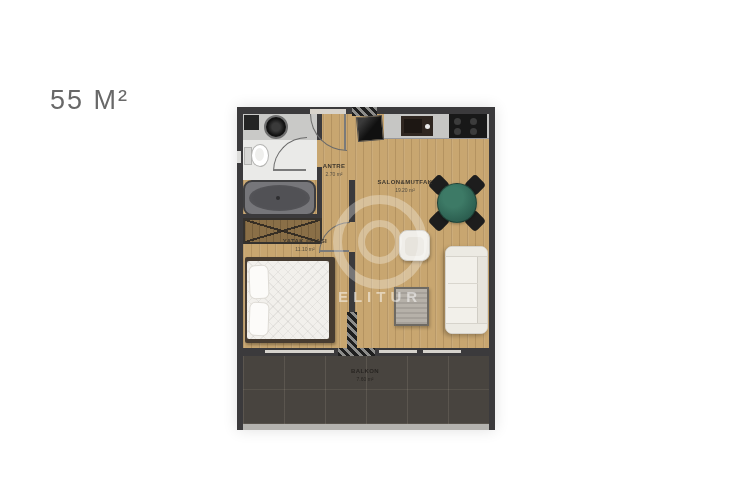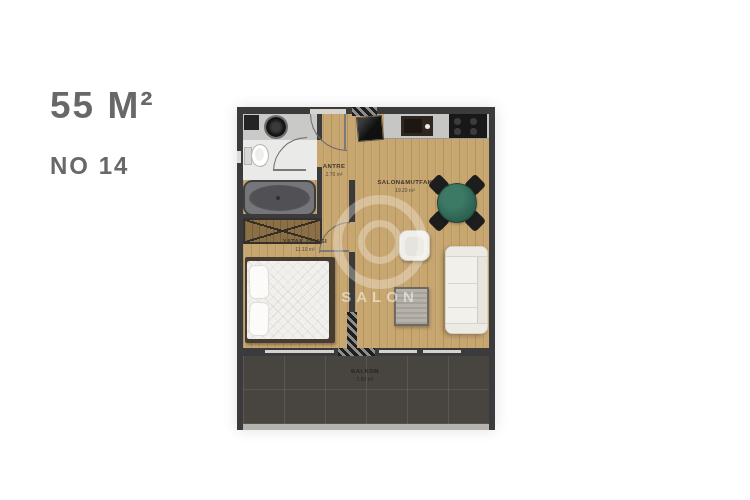--- a/index.html
+++ b/index.html
@@ -4,21 +4,21 @@
 <style>
   html,body{margin:0;padding:0;}
   body{
     width:750px;height:500px;position:relative;overflow:hidden;
     background:#ffffff;
     font-family:"Liberation Sans", sans-serif;
   }
   
   .info-area{
     position:absolute;left:50px;top:85px;
-    font-size:37px;font-weight:700;color:#686868;letter-spacing:2px;
+    font-size:27px;font-weight:400;color:#686868;letter-spacing:2px;
   }
   .info-units{position:absolute;left:50px;top:150px;}
   .info-unit{
     font-size:24px;font-weight:700;color:#686868;letter-spacing:2px;
     line-height:32px;
   }
   
   .plan{
     position:absolute;left:237px;top:107px;width:258px;height:323px;
     box-shadow:0 0 14px rgba(0,0,0,0.12);
@@ -64,21 +64,20 @@
   .watermark-text{
     position:absolute;z-index:8;text-align:center;
     color:rgba(255,255,255,0.5);font-weight:700;font-size:15px;letter-spacing:5px;
   }
 </style>
 </head>
 <body>
 
 <div class="info-area">55 M²</div>
 <div class="info-units">
-  <div class="info-unit">NO 14</div>
 </div>
 
 <div class="plan">
 
   <div class="wood" style="left:6px;top:7px;width:246px;height:234px;"></div>
 
   <div class="wall" style="left:0;top:0;width:258px;height:7px;"></div>
   <div class="wall" style="left:0;top:0;width:6px;height:323px;"></div>
   <div class="wall" style="left:252px;top:0;width:6px;height:323px;"></div>
 
@@ -174,15 +173,15 @@
     <span>YATAK ODASI</span>
     <span class="room-area">11.10 m²</span>
   </div>
   <div class="room-label balcony-label" style="left:128px;top:261px;">
     <span>BALKON</span>
     <span class="room-area" style="color:#211e1b;">7.60 m²</span>
   </div>
 
   <div class="watermark-ring" style="left:96px;top:88px;width:94px;height:94px;border-width:9px;box-sizing:border-box;"></div>
   <div class="watermark-ring" style="left:121px;top:113px;width:44px;height:44px;border-width:7px;box-sizing:border-box;"></div>
-  <div class="watermark-text" style="left:88px;top:181px;width:110px;">SALON</div>
+  <div class="watermark-text" style="left:88px;top:181px;width:110px;">ELITUR</div>
 
 </div>
 
 </body></html>

